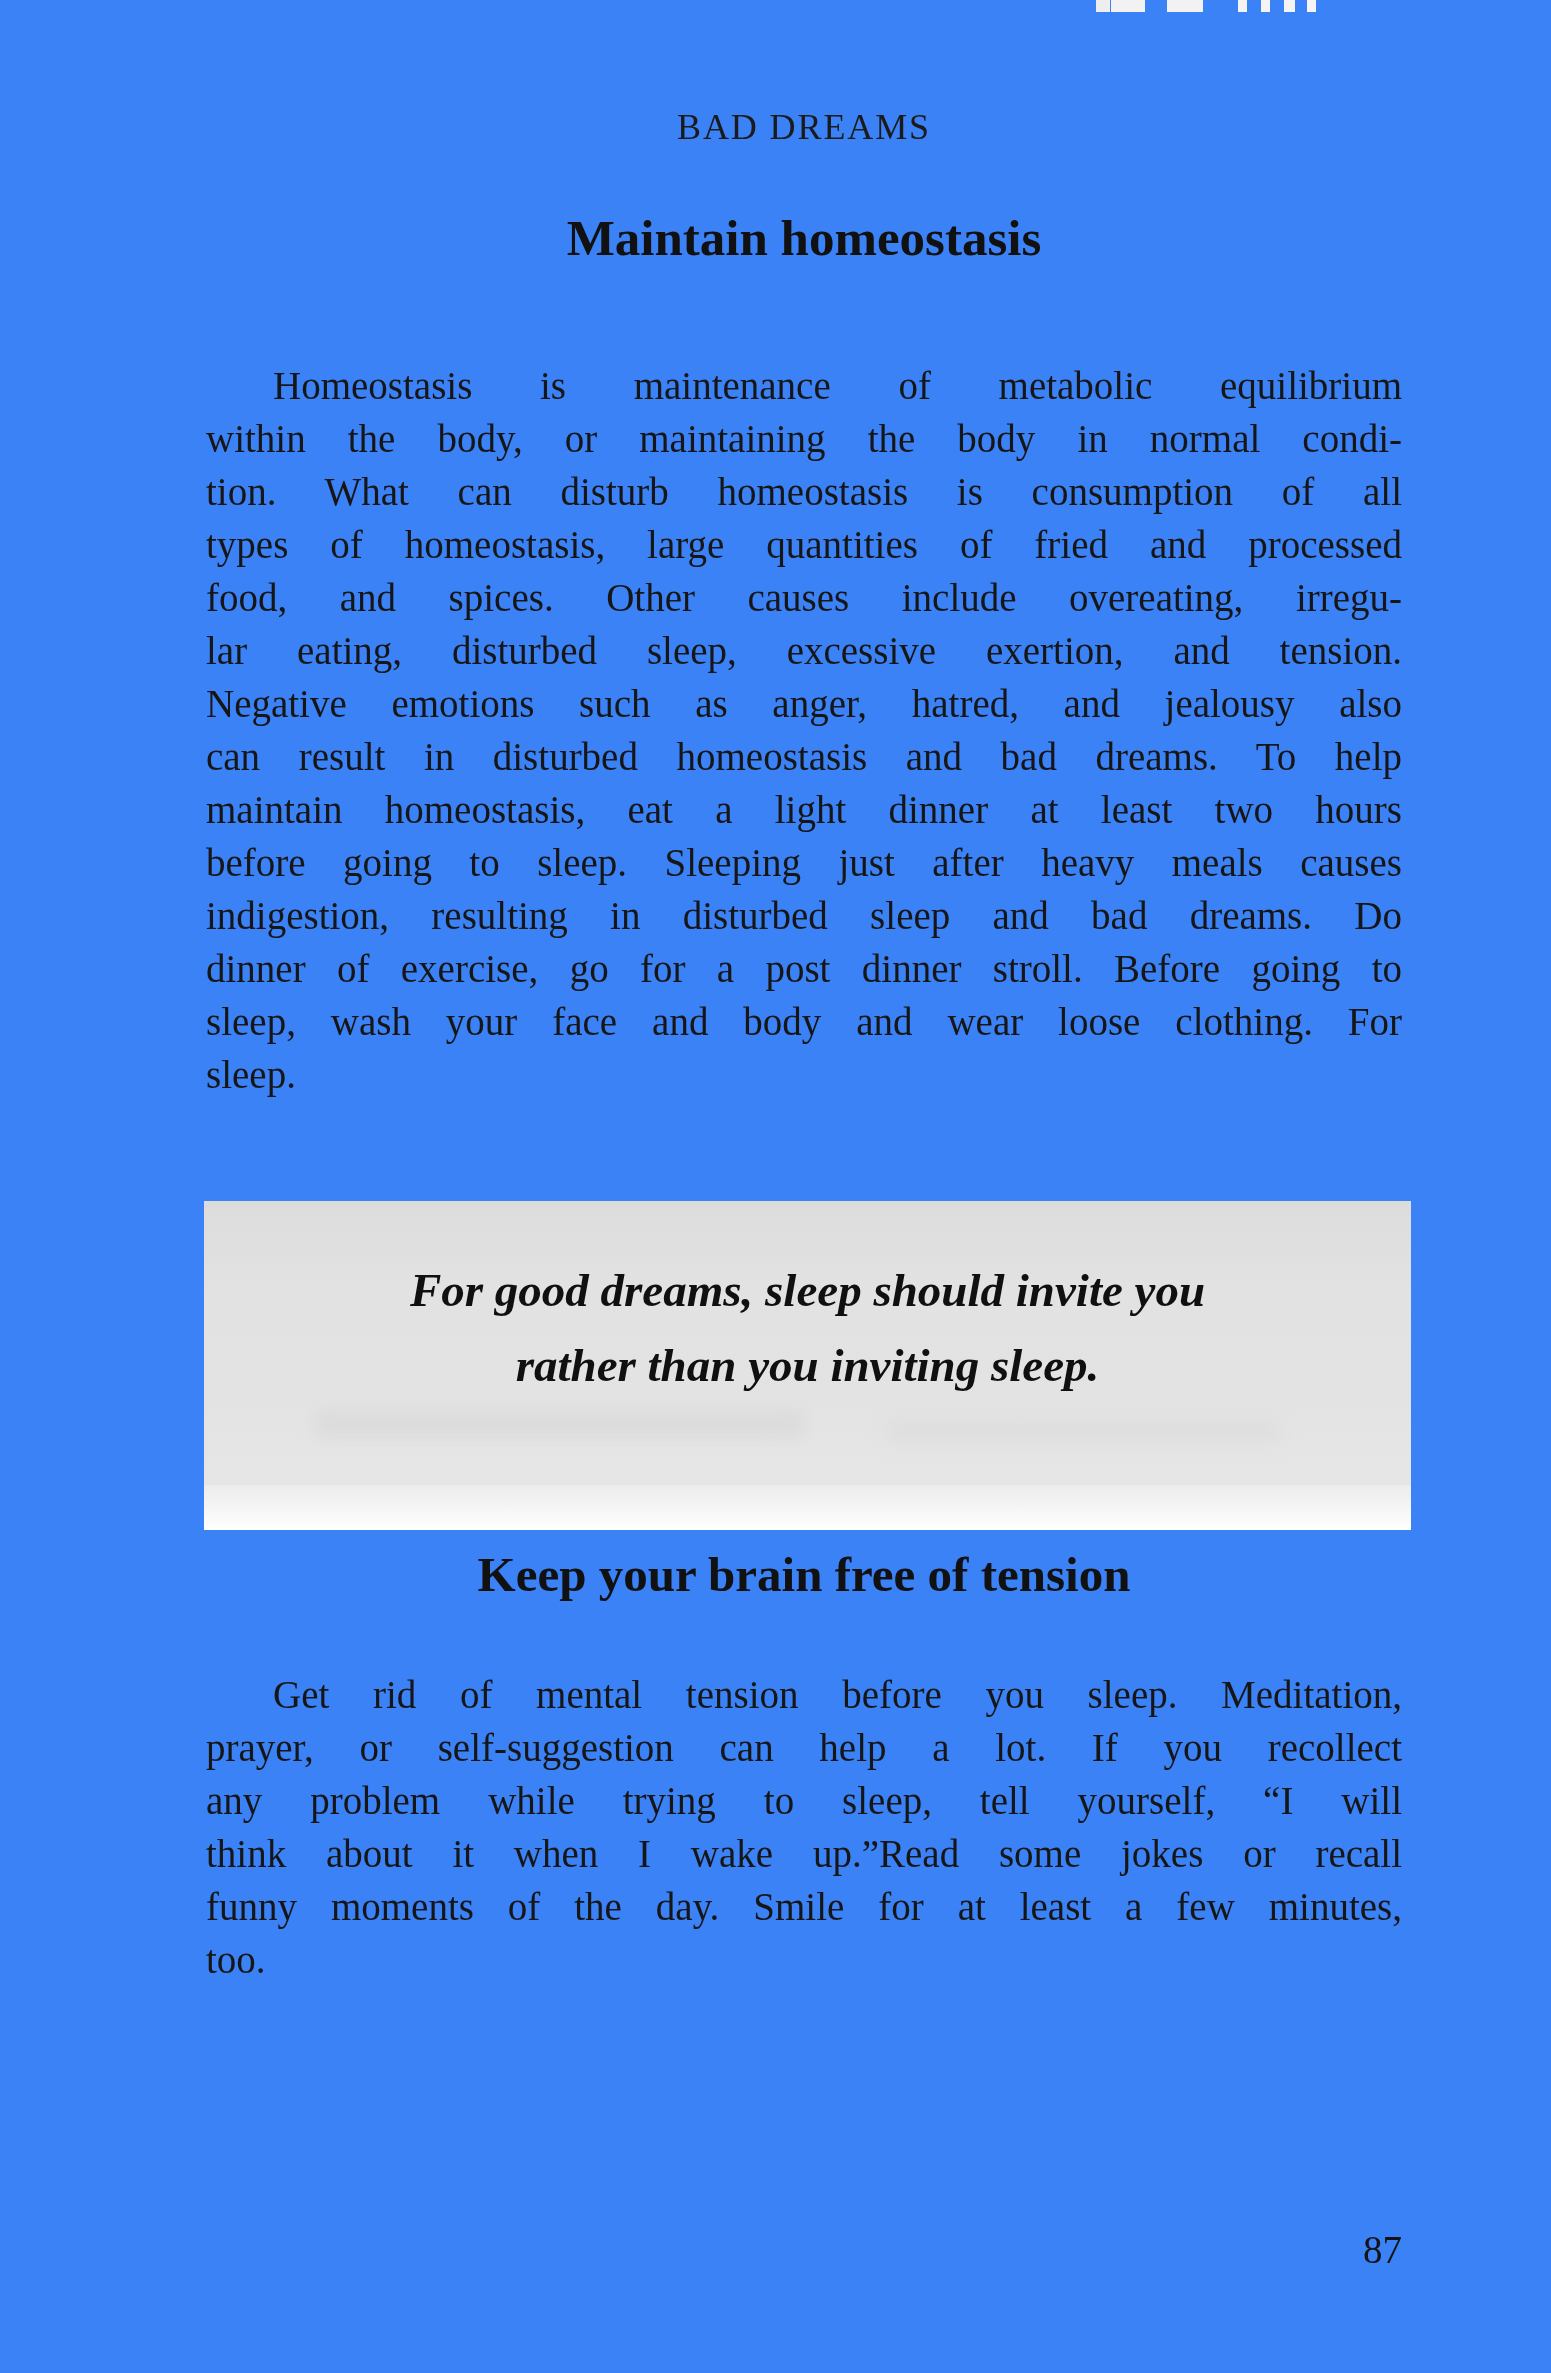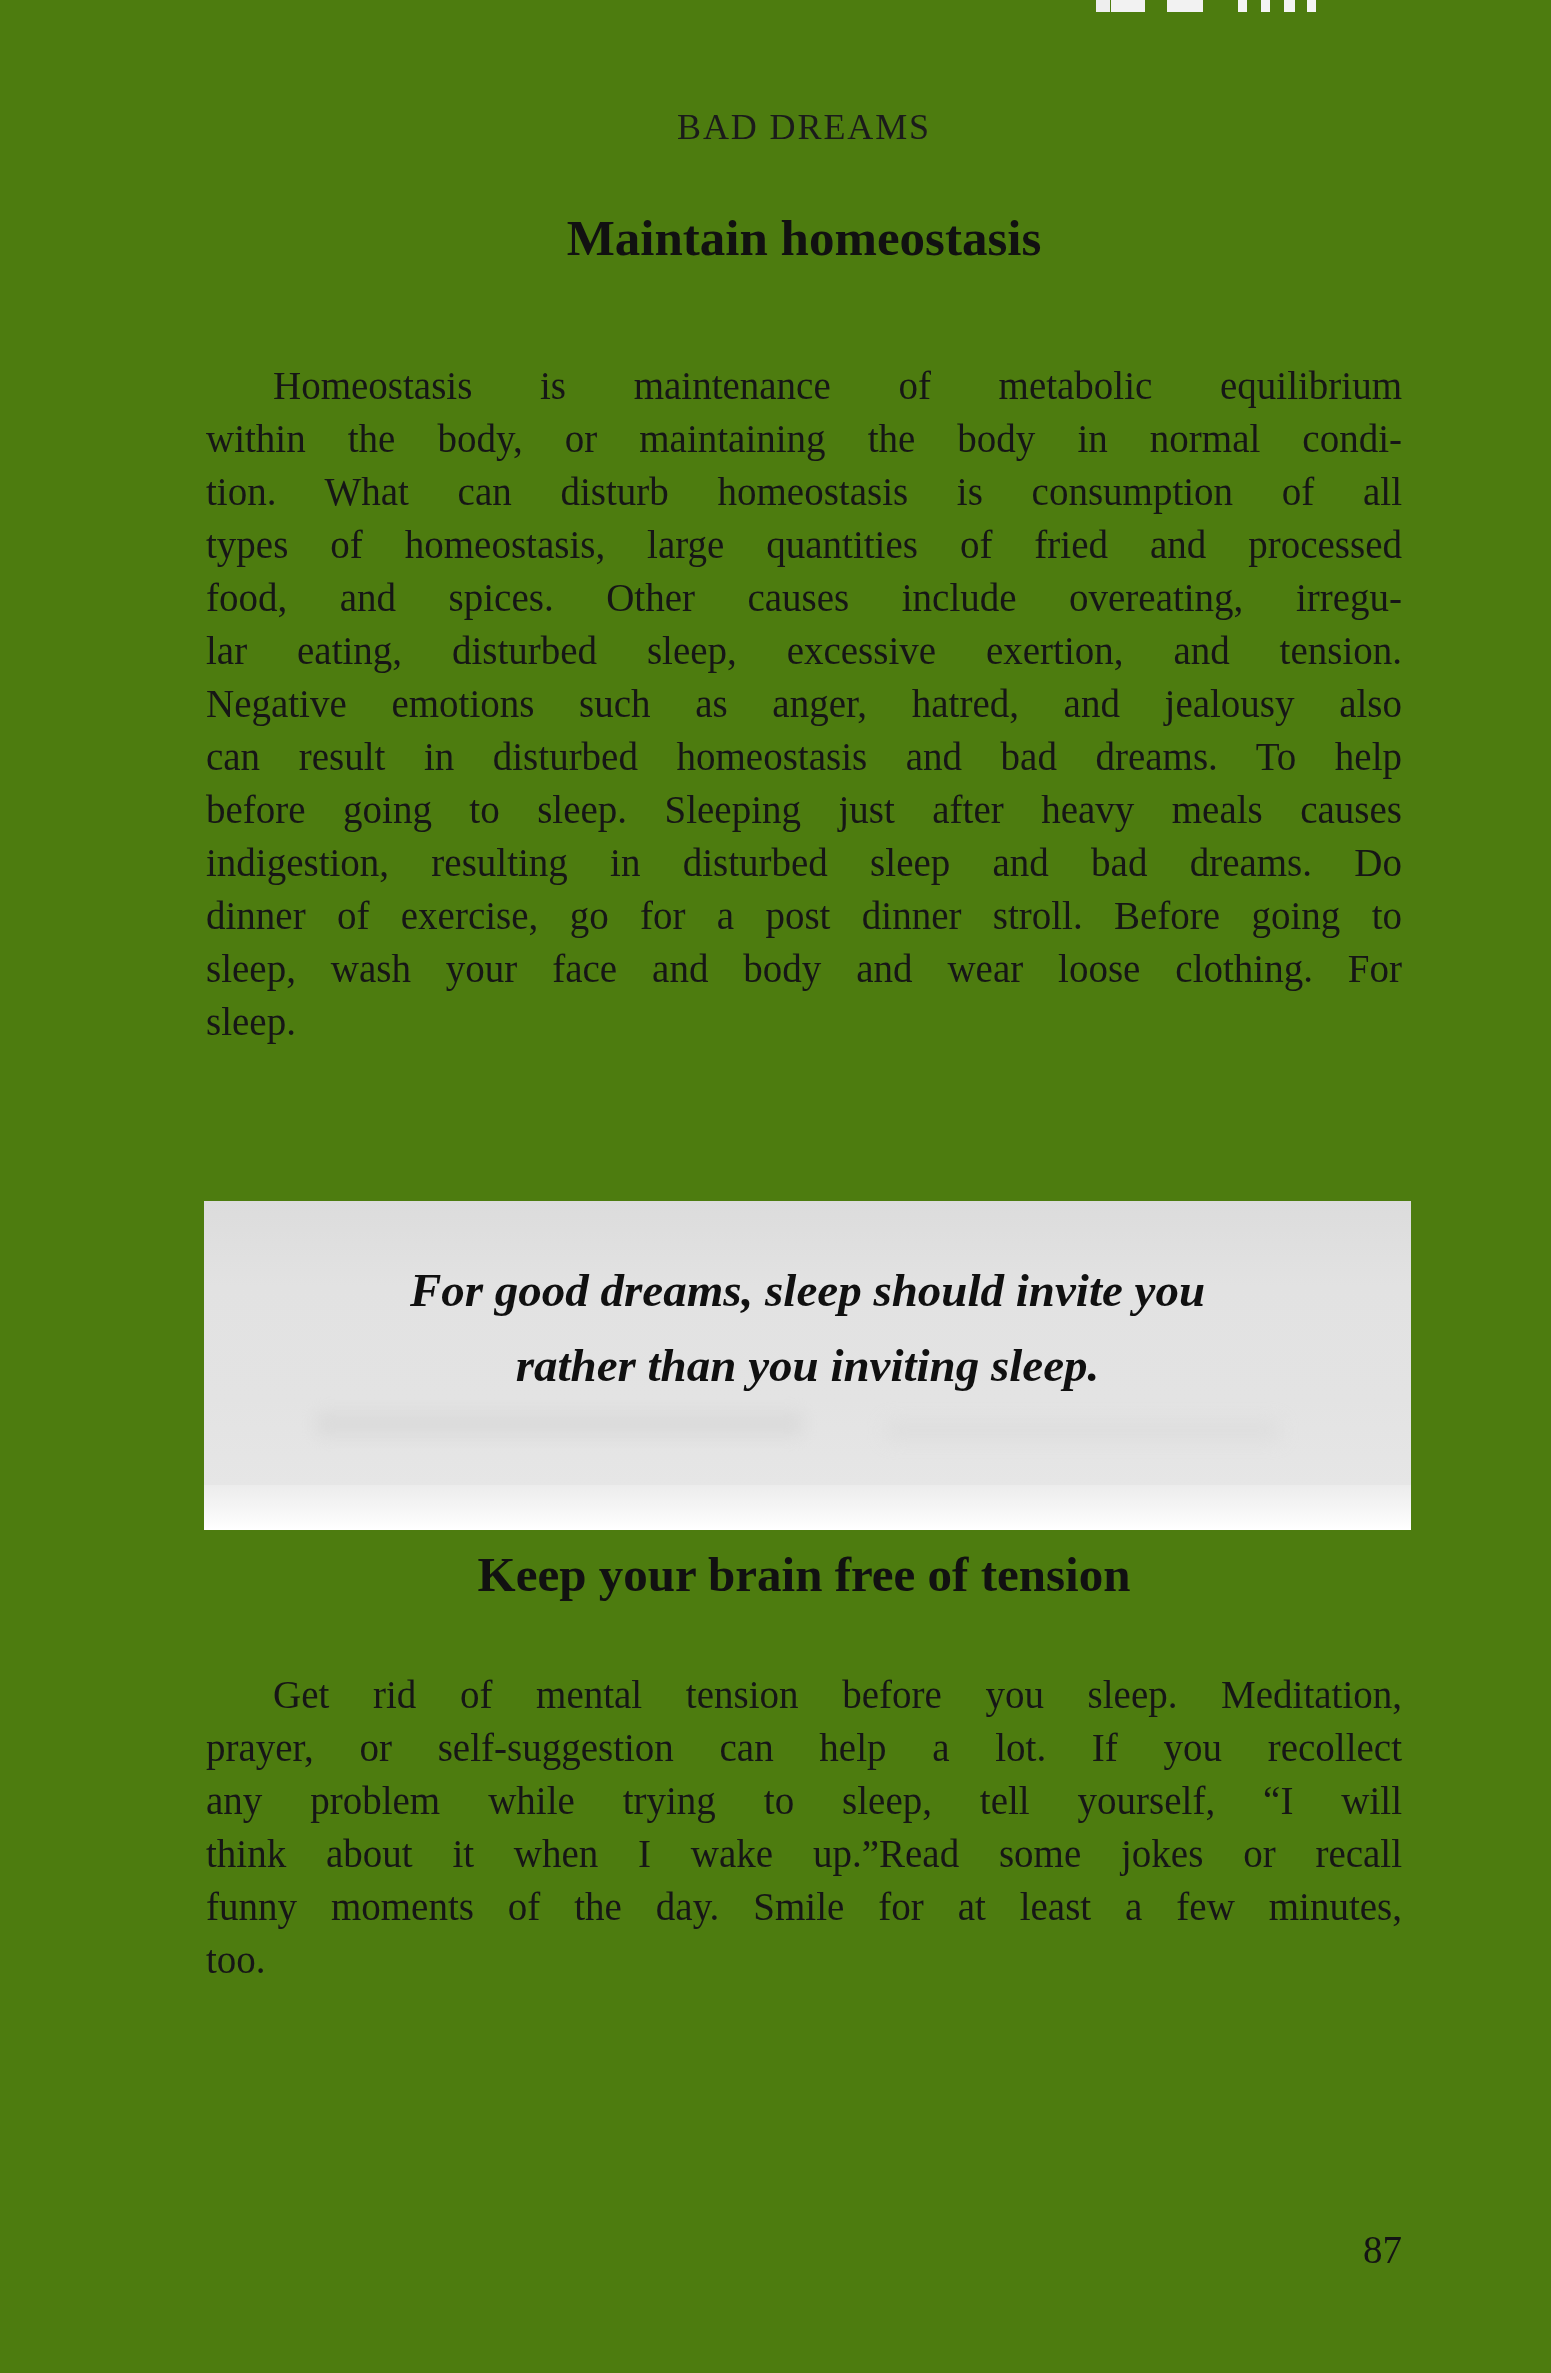--- a/index.html
+++ b/index.html
@@ -1,19 +1,19 @@
 <!DOCTYPE html>
 <html style="font-size:15px"><head>
 <meta charset="utf-8">
 <style>
   html,body{margin:0;padding:0;background:#ffffff;}
   .page{
     position:relative;
     width:1552px;height:2373px;
-    background:#4d7c0f;
+    background:#3b82f6;
     font-family:"Liberation Serif", serif;
     color:#151515;
     overflow:hidden;
   }
 
   
   .artifact{position:absolute;top:0;height:12px;}
 
   .running-header{
     position:absolute;top:101px;left:206px;width:1196px;
@@ -99,20 +99,21 @@
 
   <div class="para p1">
       <div class="line">Homeostasis is maintenance of metabolic equilibrium</div>
       <div class="line">within the body, or maintaining the body in normal condi-</div>
       <div class="line">tion. What can disturb homeostasis is consumption of all</div>
       <div class="line">types of homeostasis, large quantities of fried and processed</div>
       <div class="line">food, and spices. Other causes include overeating, irregu-</div>
       <div class="line">lar eating, disturbed sleep, excessive exertion, and tension.</div>
       <div class="line">Negative emotions such as anger, hatred, and jealousy also</div>
       <div class="line">can result in disturbed homeostasis and bad dreams. To help</div>
+      <div class="line">maintain homeostasis, eat a light dinner at least two hours</div>
       <div class="line">before going to sleep. Sleeping just after heavy meals causes</div>
       <div class="line">indigestion, resulting in disturbed sleep and bad dreams. Do</div>
       <div class="line">dinner of exercise, go for a post dinner stroll. Before going to</div>
       <div class="line">sleep, wash your face and body and wear loose clothing. For</div>
       <div class="line last">sleep.</div>
     </div>
 
   <div class="quote-box">
     <span class="ghost"></span>
     <span class="ghost2"></span>

